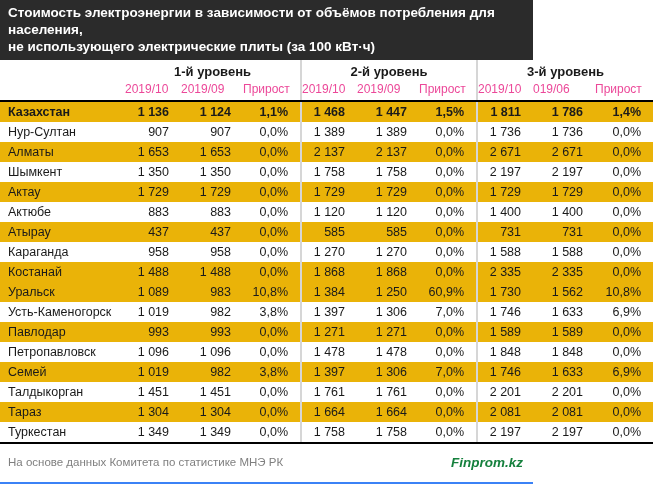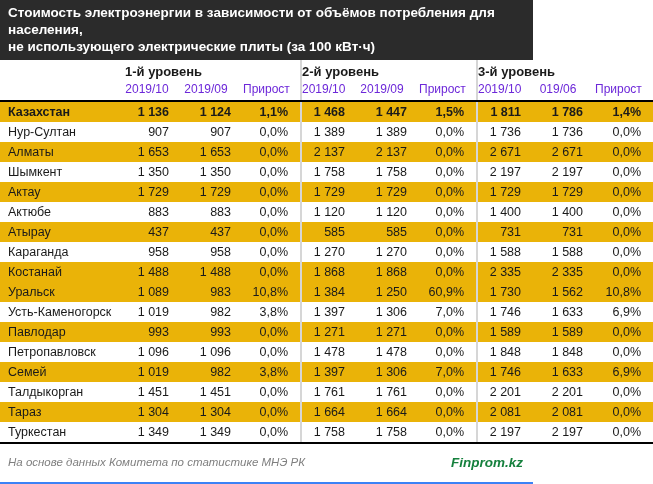--- a/index.html
+++ b/index.html
@@ -30,27 +30,27 @@
   }
   col.city-col { width: 125px; }
   col.c1 { width: 56px; }
   col.c2 { width: 62px; }
   col.c3 { width: 58px; }
   thead th { font-weight: normal; }
   .group-row th {
     font-weight: bold;
     font-size: 13px;
     color: #1a1a1a;
-    text-align: left;
+    text-align: center;
     padding: 4px 0 1px 0;
   }
   .sub-row th {
     font-size: 12px;
-    color: #6d28d9;
-    text-align: center;
+    color: #ec4899;
+    text-align: left;
     padding: 2px 12px 4px 0;
     border-bottom: 2px solid #000000;
     white-space: nowrap;
   }
   .sub-row th.empty { padding: 2px 0 4px 0; }
   tbody td {
     font-size: 12.5px;
     color: #1a1a1a;
     height: 20px;
     padding: 0;
@@ -64,21 +64,20 @@
   .group-start { border-left: 2px solid #d6d6d6; margin-left: 48px; }
   tbody tr:last-child td { border-bottom: 2px solid #000000; }
   .footer {
     flex: 1;
     display: flex;
     align-items: center;
     justify-content: space-between;
     padding: 2px 10px 4px 8px;
   }
   .source-note {
-    font-style: italic;
     font-size: 11.5px;
     color: #7f7f7f;
   }
   .brand {
     font-style: italic;
     font-weight: bold;
     font-size: 13.5px;
     color: #15803d;
   }
 </style>

